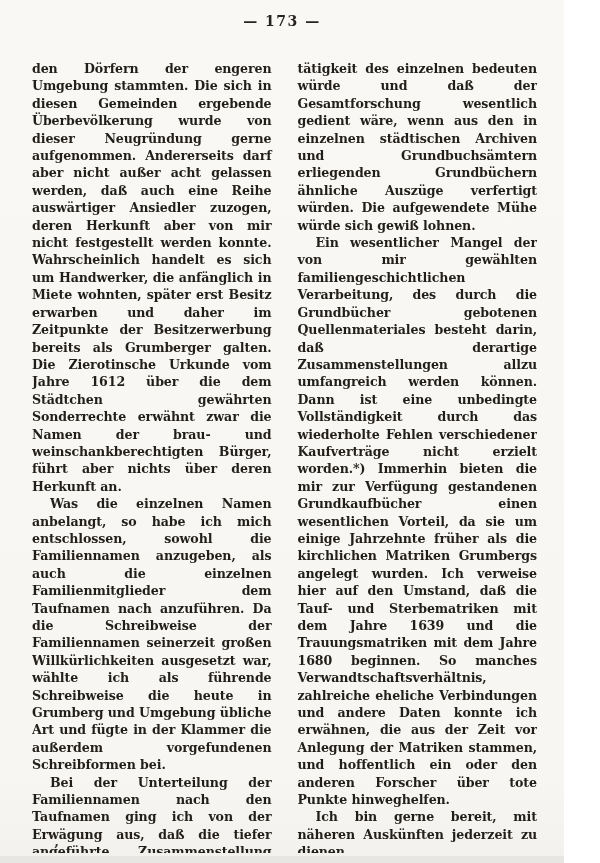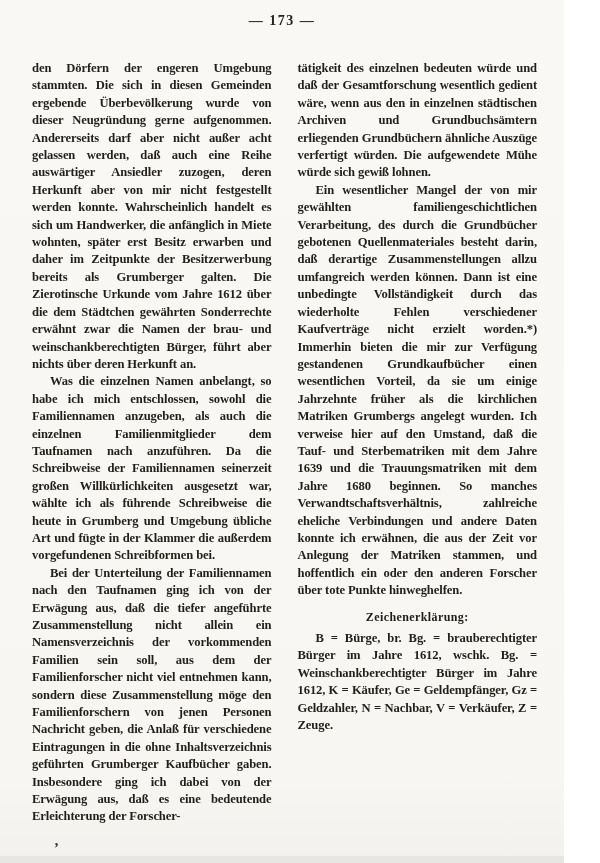--- a/index.html
+++ b/index.html
@@ -6,21 +6,20 @@
   body {
     width: 600px; height: 863px;
     font-family: "DejaVu Serif", serif;
     background: #ffffff;
   }
   .page {
     position: relative;
     width: 564px; height: 863px;
     background: linear-gradient(180deg, #f9f8f5 0%, #f7f6f2 90%, #f2f1ed 100%);
     overflow: hidden;
-    font-family: Liberation Serif, serif;
   }
   .scan-edge-bottom {
     position: absolute; left: 0; right: 0; bottom: 0; height: 7px;
     background: #e7e6e3;
   }
   .pageno {
     position: absolute; top: 13px; left: 0; right: 0;
     text-align: center;
     font-size: 14px; font-weight: bold;
     letter-spacing: 1.5px;
@@ -68,20 +67,21 @@
 
     <div class="col">
       <p class="para">den Dörfern der engeren Umgebung stammten. Die sich in diesen Gemeinden ergebende Überbevölkerung wurde von dieser Neugründung gerne aufgenommen. Andererseits darf aber nicht außer acht gelassen werden, daß auch eine Reihe auswärtiger Ansiedler zuzogen, deren Herkunft aber von mir nicht festgestellt werden konnte. Wahrscheinlich handelt es sich um Handwerker, die anfänglich in Miete wohnten, später erst Besitz erwarben und daher im Zeitpunkte der Besitzerwerbung bereits als Grumberger galten. Die Zierotinsche Urkunde vom Jahre 1612 über die dem Städtchen gewährten Sonderrechte erwähnt zwar die Namen der brau- und weinschankberechtigten Bürger, führt aber nichts über deren Herkunft an.</p>
       <p class="para indent">Was die einzelnen Namen anbelangt, so habe ich mich entschlossen, sowohl die Familiennamen anzugeben, als auch die einzelnen Familienmitglieder dem Taufnamen nach anzuführen. Da die Schreibweise der Familiennamen seinerzeit großen Willkürlichkeiten ausgesetzt war, wählte ich als führende Schreibweise die heute in Grumberg und Umgebung übliche Art und fügte in der Klammer die außerdem vorgefundenen Schreibformen bei.</p>
       <p class="para indent">Bei der Unterteilung der Familiennamen nach den Taufnamen ging ich von der Erwägung aus, daß die tiefer angeführte Zusammenstellung nicht allein ein Namensverzeichnis der vorkommenden Familien sein soll, aus dem der Familienforscher nicht viel entnehmen kann, sondern diese Zusammenstellung möge den Familienforschern von jenen Personen Nachricht geben, die Anlaß für verschiedene Eintragungen in die ohne Inhaltsverzeichnis geführten Grumberger Kaufbücher gaben. Insbesondere ging ich dabei von der Erwägung aus, daß es eine bedeutende Erleichterung der Forscher-</p>
     </div>
 
     <div class="col">
       <p class="para">tätigkeit des einzelnen bedeuten würde und daß der Gesamtforschung wesentlich gedient wäre, wenn aus den in einzelnen städtischen Archiven und Grundbuchsämtern erliegenden Grundbüchern ähnliche Auszüge verfertigt würden. Die aufgewendete Mühe würde sich gewiß lohnen.</p>
       <p class="para indent">Ein wesentlicher Mangel der von mir gewählten familiengeschichtlichen Verarbeitung, des durch die Grundbücher gebotenen Quellenmateriales besteht darin, daß derartige Zusammenstellungen allzu umfangreich werden können. Dann ist eine unbedingte Vollständigkeit durch das wiederholte Fehlen verschiedener Kaufverträge nicht erzielt worden.*) Immerhin bieten die mir zur Verfügung gestandenen Grundkaufbücher einen wesentlichen Vorteil, da sie um einige Jahrzehnte früher als die kirchlichen Matriken Grumbergs angelegt wurden. Ich verweise hier auf den Umstand, daß die Tauf- und Sterbematriken mit dem Jahre 1639 und die Trauungsmatriken mit dem Jahre 1680 beginnen. So manches Verwandtschaftsverhältnis, zahlreiche eheliche Verbindungen und andere Daten konnte ich erwähnen, die aus der Zeit vor Anlegung der Matriken stammen, und hoffentlich ein oder den anderen Forscher über tote Punkte hinweghelfen.</p>
+      <p class="para indent">Ich bin gerne bereit, mit näheren Auskünften jederzeit zu dienen.</p>
 
       <p class="para legend-heading">Zeichenerklärung:</p>
 
       <p class="para indent">B = Bürge, br. Bg. = brauberechtigter Bürger im Jahre 1612, wschk. Bg. = Weinschankberechtigter Bürger im Jahre 1612, K = Käufer, Ge = Geldempfänger, Gz = Geldzahler, N = Nachbar, V = Verkäufer, Z = Zeuge.</p>
 
     </div>
 
   </div>
 
   <div class="ink-mark">‚</div>

